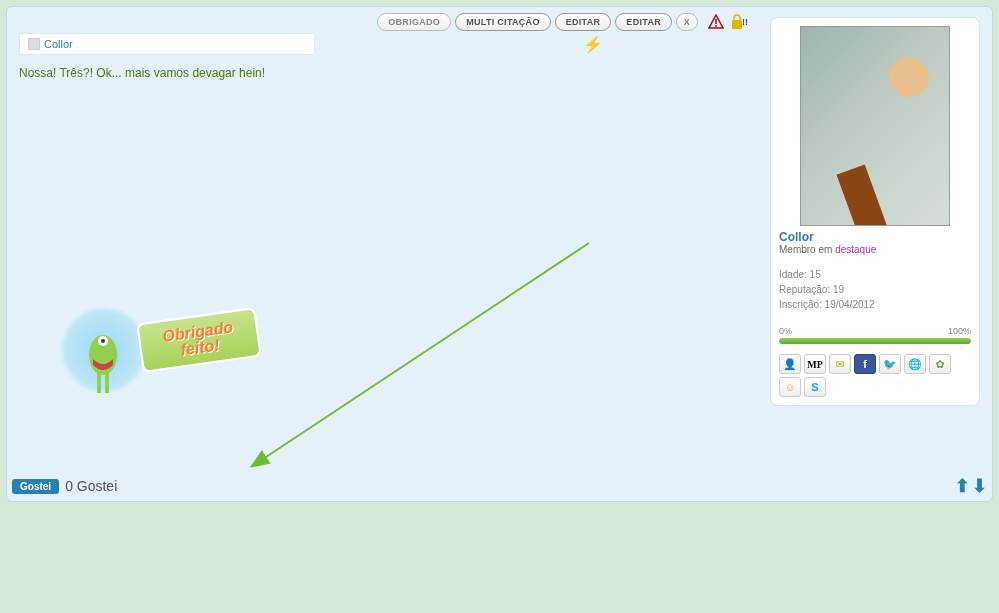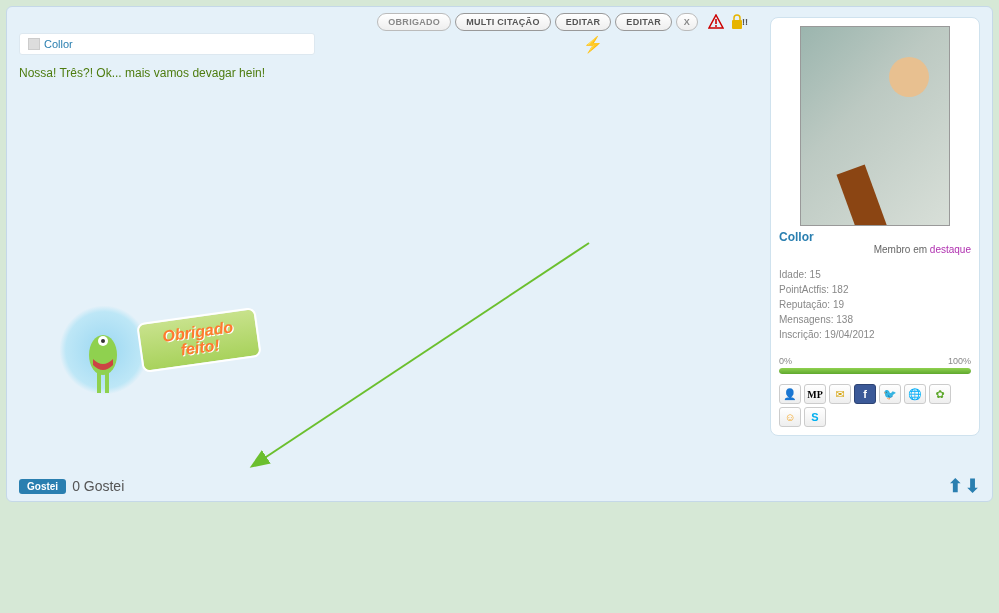--- a/index.html
+++ b/index.html
@@ -131,21 +131,21 @@
       background: #8b4513;
       top: 140px; left: 50px;
       transform: rotate(-20deg);
     }
     .username {
       color: #2a7fb0;
       font-weight: bold;
       font-size: 12px;
       margin-top: 4px;
     }
-    .user-title { color: #666; font-size: 10px; text-align: right; }
+    .user-title { color: #666; font-size: 10px; }
     .user-title .highlight { color: #b030b0; }
     .user-stats {
       margin-top: 12px;
       color: #888;
       font-size: 10px;
       line-height: 1.5;
     }
     .progress-row {
       margin-top: 14px;
       display: flex;
@@ -240,21 +240,21 @@
     }
     .post-footer {
       position: absolute;
       bottom: 0;
       left: 0;
       right: 0;
       height: 30px;
       display: flex;
       align-items: center;
       justify-content: space-between;
-      padding: 0 12px;
+      padding: 0 5px;
     }
     .like-box {
       display: flex;
       align-items: center;
       gap: 6px;
     }
     .like-btn {
       background: #2a7fb0;
       color: #fff;
       font-size: 10px;
@@ -336,23 +336,21 @@
   </div>
 
   <div class="user-panel">
     <div class="avatar"></div>
     <div class="username">Collor</div>
     <div class="user-title">
       <span>Membro em </span><span class="highlight">destaque</span>
     </div>
     <div class="user-stats">
       <div><span>Idade: </span><span>15</span></div>
-      <div><span>PointActfis: </span><span>182</span></div>
       <div><span>Reputação: </span><span>19</span></div>
-      <div><span>Mensagens: </span><span>138</span></div>
       <div><span>Inscrição: </span><span>19/04/2012</span></div>
     </div>
     <div class="progress-row">
       <span>0%</span>
       <span>100%</span>
     </div>
     <div class="progress-bar">
       <div class="progress-fill"></div>
     </div>
     <div class="social-icons">

